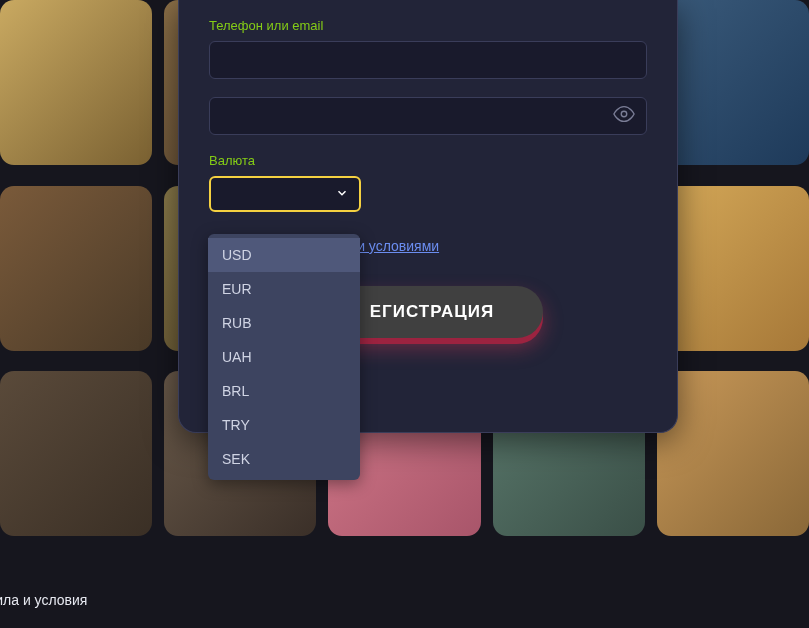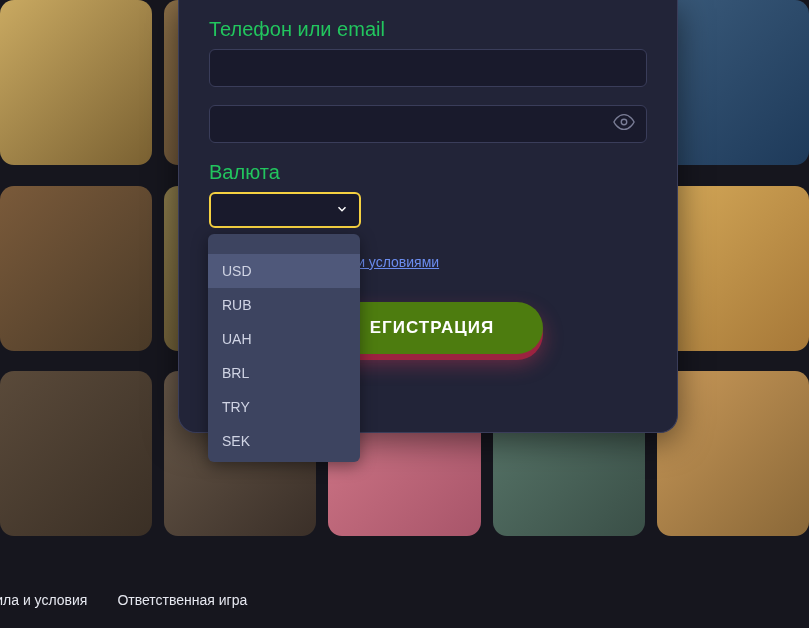--- a/index.html
+++ b/index.html
@@ -50,22 +50,22 @@
   background: #222438;
   border-radius: 0 0 18px 18px;
   border-left: 1px solid #3a3d5a;
   border-right: 1px solid #3a3d5a;
   border-bottom: 1px solid #3a3d5a;
   box-shadow: 0 8px 32px rgba(0,0,0,0.5);
   padding: 18px 30px 0 30px;
 }
 
 .field-label {
-  color: #22c55e;
-  font-size: 20px;
+  color: #84cc16;
+  font-size: 13px;
   margin-bottom: 8px;
   display: block;
 }
 
 .text-input {
   width: 100%;
   height: 38px;
   background: #191a2c;
   border: 1px solid #3a3d5a;
   border-radius: 6px;
@@ -113,21 +113,20 @@
   width: 152px;
   background: #3d4460;
   border-radius: 6px;
   box-shadow: 0 4px 16px rgba(0,0,0,0.4);
   padding: 4px 0;
   z-index: 100;
 }
 .dropdown-scroll {
   max-height: 320px;
   overflow-y: auto;
-  margin-top: 16px;
 }
 .dropdown-item {
   padding: 9px 14px;
   color: #d0d4e4;
   font-size: 14px;
   cursor: pointer;
 }
 .dropdown-item.selected {
   background: #4f587a;
 }
@@ -149,21 +148,21 @@
   color: #6b8df0;
   text-decoration: underline;
   font-size: 14px;
 }
 
 .register-btn {
   margin: 32px auto 0;
   display: block;
   width: 230px;
   height: 52px;
-  background: #4d7c0f;
+  background: #404040;
   border: none;
   border-radius: 28px;
   color: #fff;
   font-size: 17px;
   font-weight: bold;
   letter-spacing: 1px;
   cursor: pointer;
   box-shadow: 0 6px 0 #9c2340, 0 10px 20px rgba(241,60,92,0.35);
   text-indent: 8px;
 }
@@ -234,24 +233,24 @@
     <span class="consent-text">огласен с </span>
     <a href="#" class="consent-link">Правилами и условиями</a>
   </div>
 
   <button class="register-btn">ЕГИСТРАЦИЯ</button>
 </div>
 
 <div class="dropdown">
   <div class="dropdown-scroll" id="currency-list">
       <div class="dropdown-item selected">USD</div>
+      <div class="dropdown-item">EUR</div>
       <div class="dropdown-item">RUB</div>
       <div class="dropdown-item">UAH</div>
       <div class="dropdown-item">BRL</div>
       <div class="dropdown-item">TRY</div>
       <div class="dropdown-item">SEK</div>
     </div>
 </div>
 
 <div class="footer">
   <a class="footer-link first">авила и условия</a>
-  <a class="footer-link">Ответственная игра</a>
 </div>
 
 </body></html>

